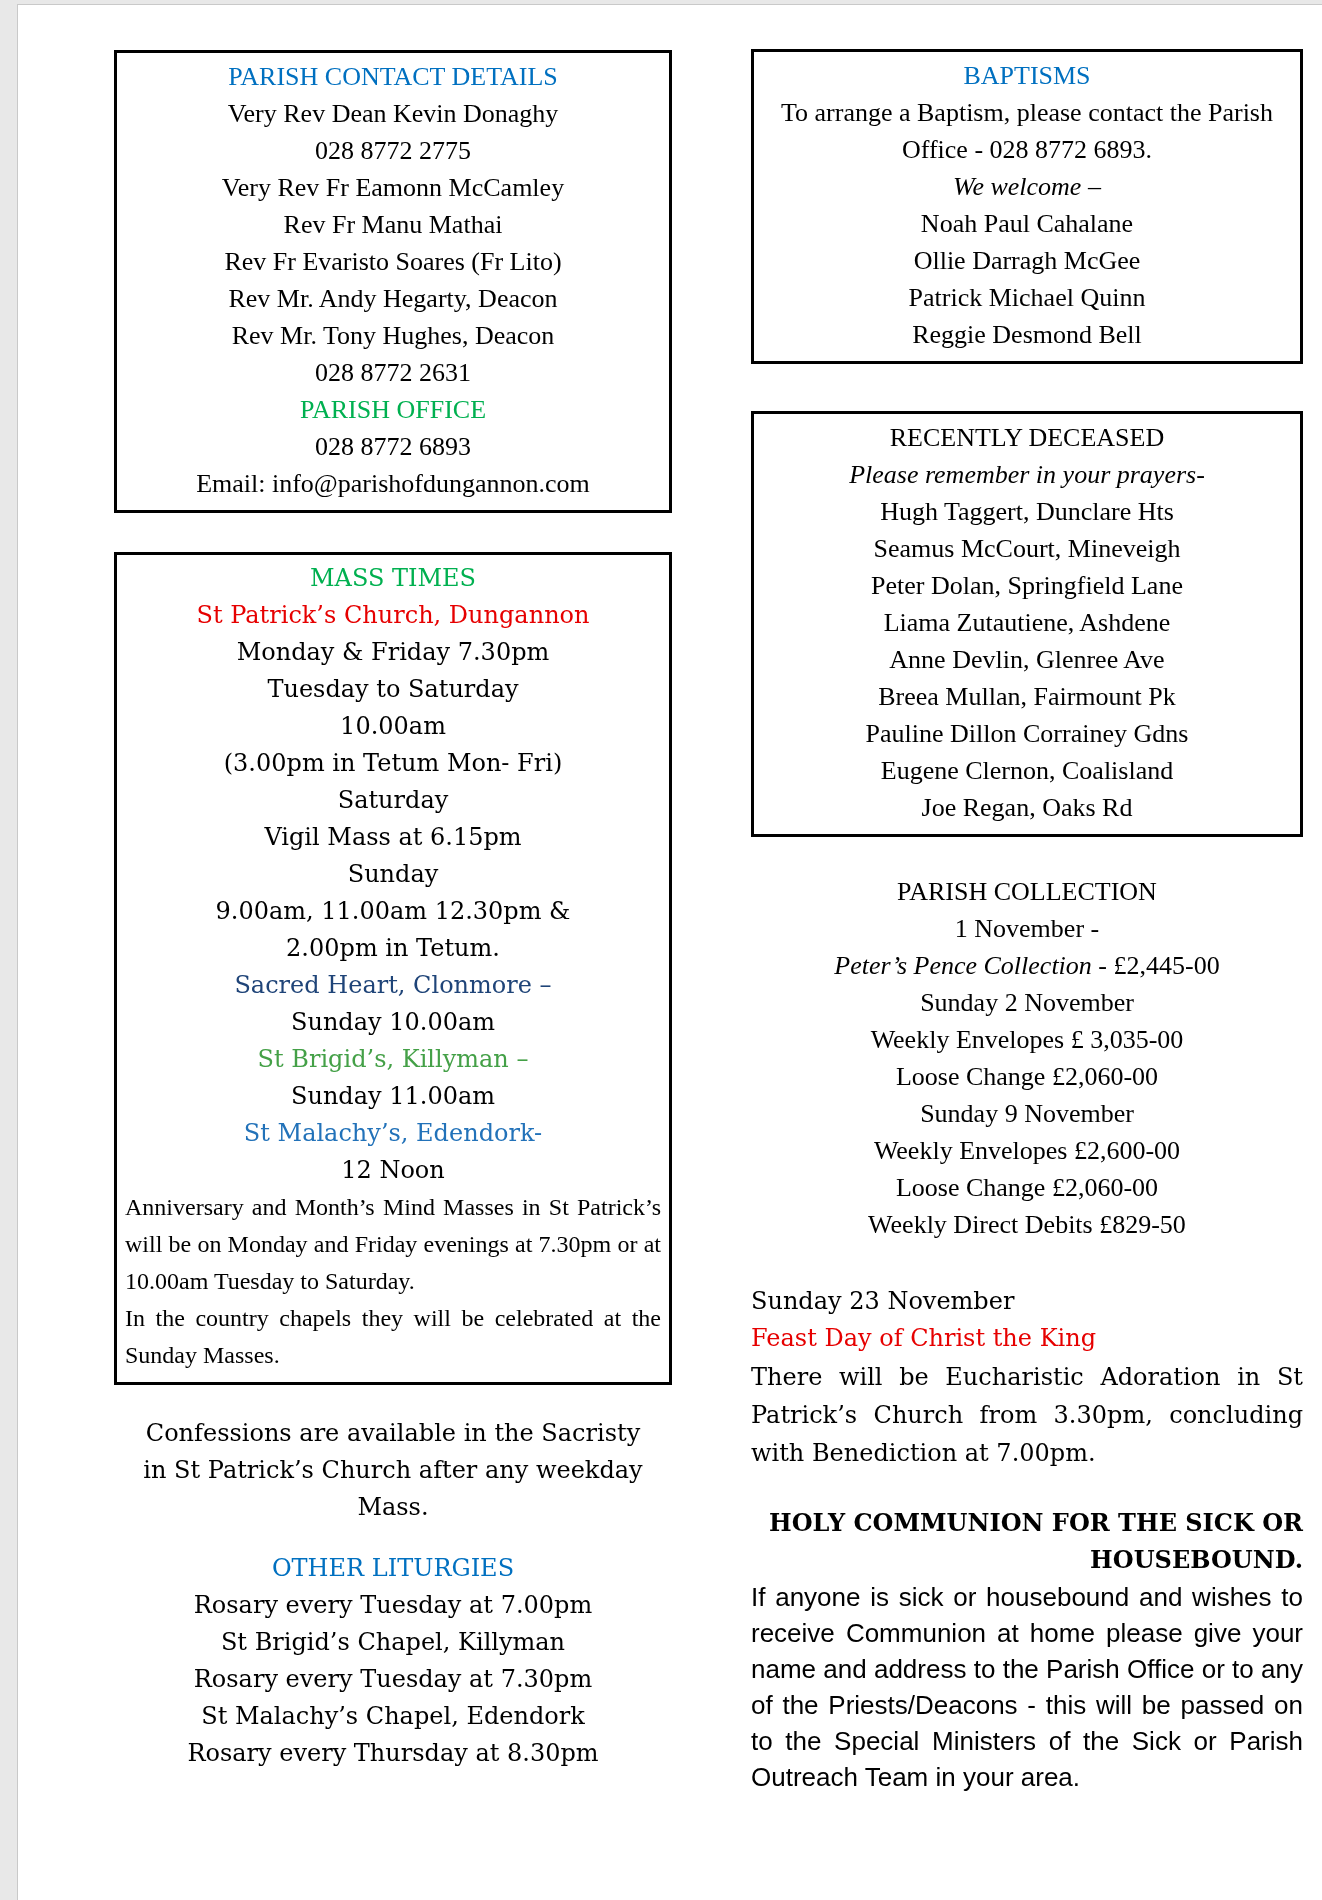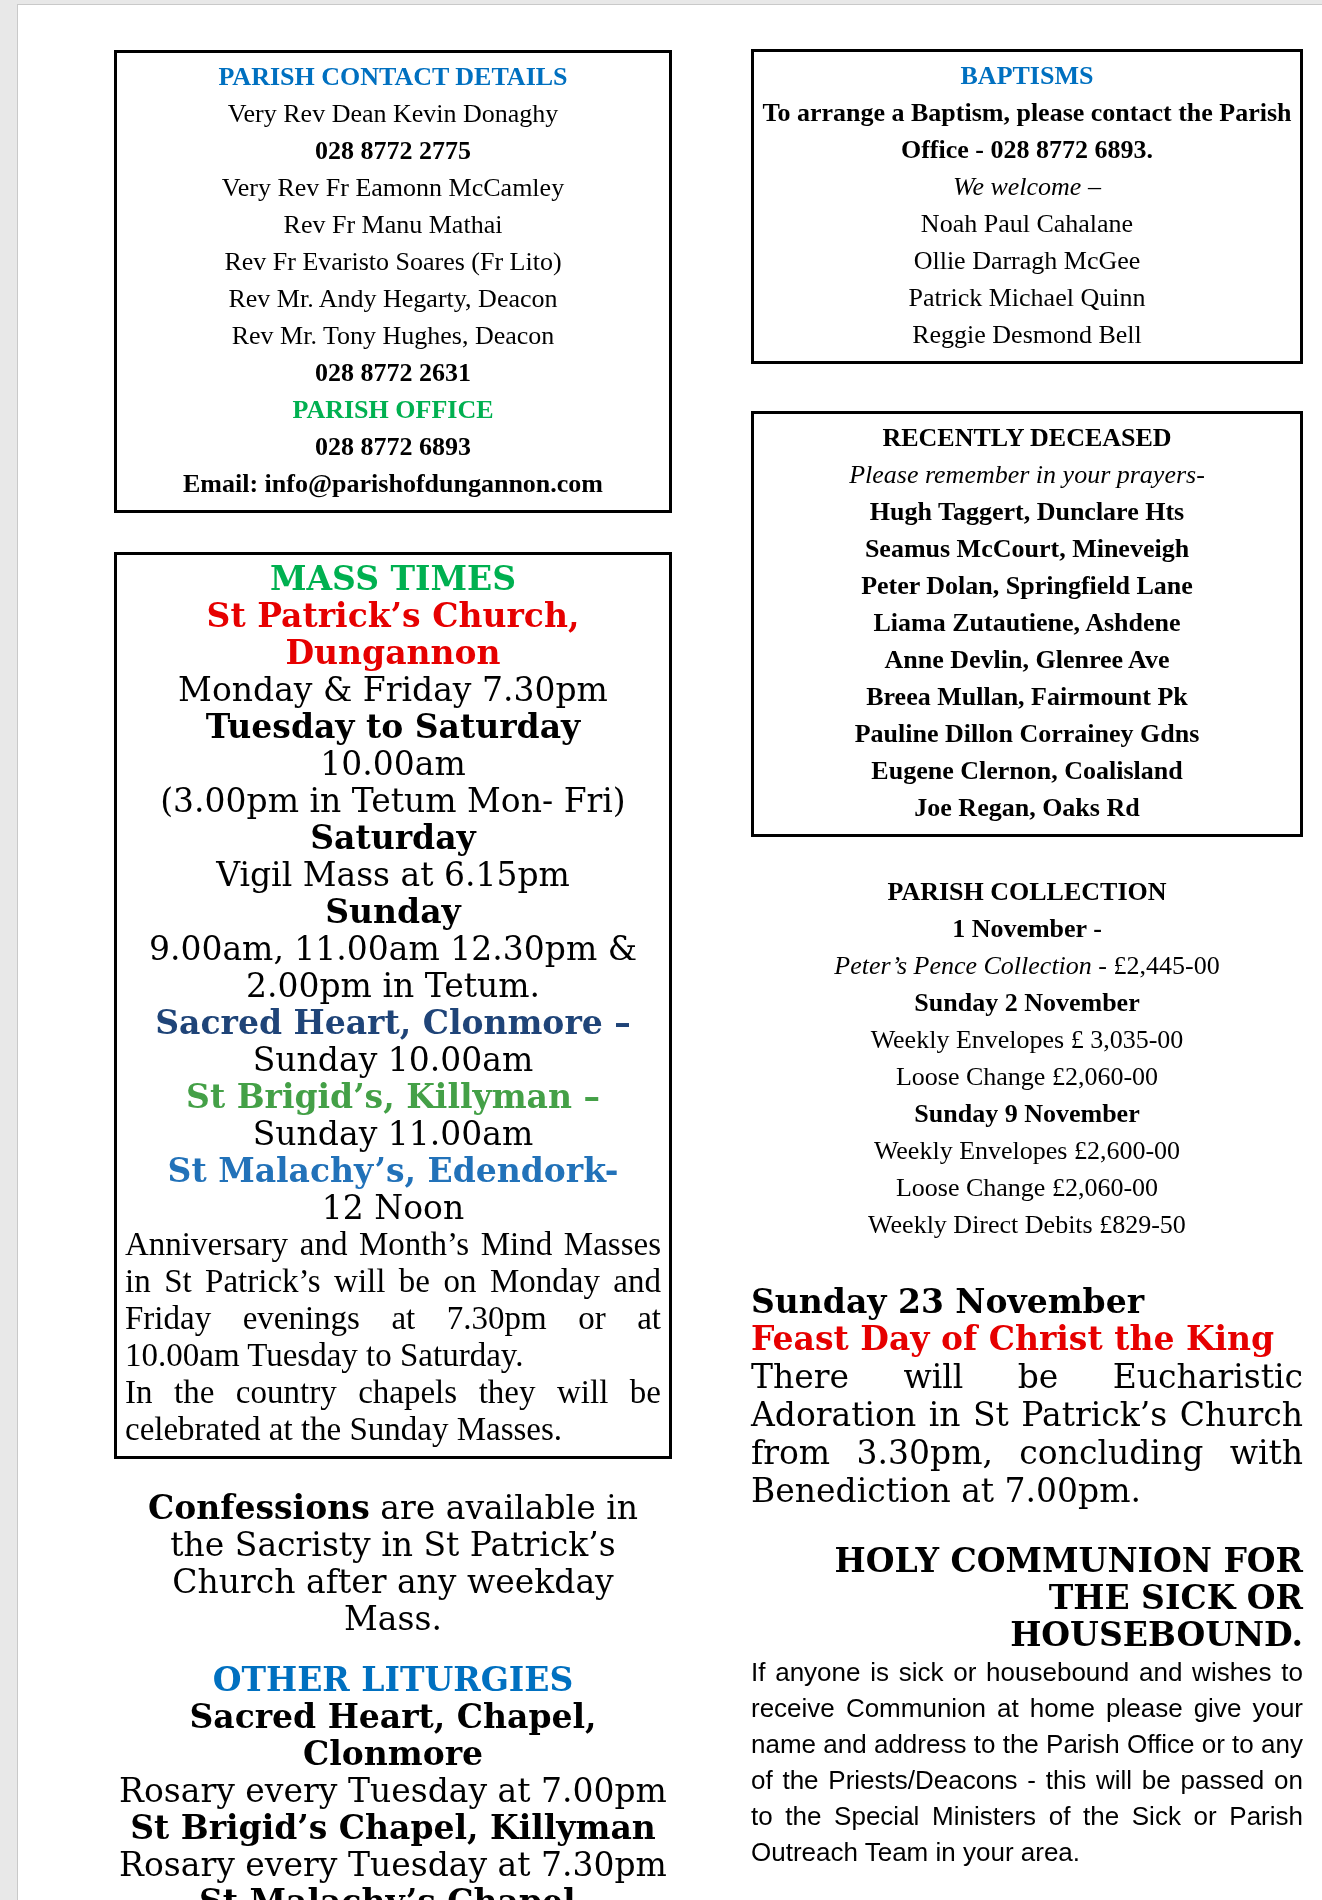--- a/index.html
+++ b/index.html
@@ -15,28 +15,28 @@
   }
   .paper{
     position:absolute;left:17px;top:4px;width:1305px;height:1896px;
     background:var(--paper);border-left:1px solid #c9c9c9;border-top:1px solid #c9c9c9;
     box-sizing:border-box;
   }
   .col{position:absolute;}
   .col-left{left:114px;top:50px;width:558px;}
   .col-right{left:751px;top:49px;width:552px;}
   .times{font-family:"Liberation Serif",serif;}
-  .slab{font-family:"DejaVu Serif",serif;font-size:33px;}
+  .slab{font-family:"DejaVu Serif",serif;font-size:24px;}
   .sans{font-family:"Liberation Sans",sans-serif;}
   .box{
     border:3px solid var(--border);box-sizing:border-box;
     padding:5px 8px 8px;text-align:center;width:100%;
   }
   .line{white-space:normal;}
-  .b{font-weight:bold;}
+  .b{font-weight:normal;}
   .i{font-style:italic;}
   .blue{color:var(--blue);}
   .green{color:var(--green);}
   .red{color:var(--red);}
   .dkblue{color:var(--dkblue);}
   .mdgreen{color:var(--mdgreen);}
   .mdblue{color:var(--mdblue);}
   .just{text-align:justify;}
   .center{text-align:left;}
   .mass-box{margin-top:39px;}
@@ -101,21 +101,20 @@
     <div class="para times just">In the country chapels they will be celebrated at the Sunday Masses.</div>
   </div>
 
   <div class="slab confessions">
       <div class="line"><span class="b">Confessions</span><span> are available in the Sacristy in St Patrick’s Church after any weekday Mass.</span></div>
     </div>
 
   <div class="slab liturgies">
     <div class="line b blue">OTHER LITURGIES</div>
     <div>
-        <div class="line b"><span>Sacred Heart, Chapel, Clonmore</span></div>
         <div class="line"><span>Rosary every Tuesday at 7.00pm</span></div>
         <div class="line b"><span>St Brigid’s Chapel, Killyman</span></div>
         <div class="line"><span>Rosary every Tuesday at 7.30pm</span></div>
         <div class="line b"><span>St Malachy’s Chapel, Edendork</span></div>
         <div class="line"><span>Rosary every Thursday at 8.30pm</span></div>
       </div>
   </div>
 
 </div>
 

